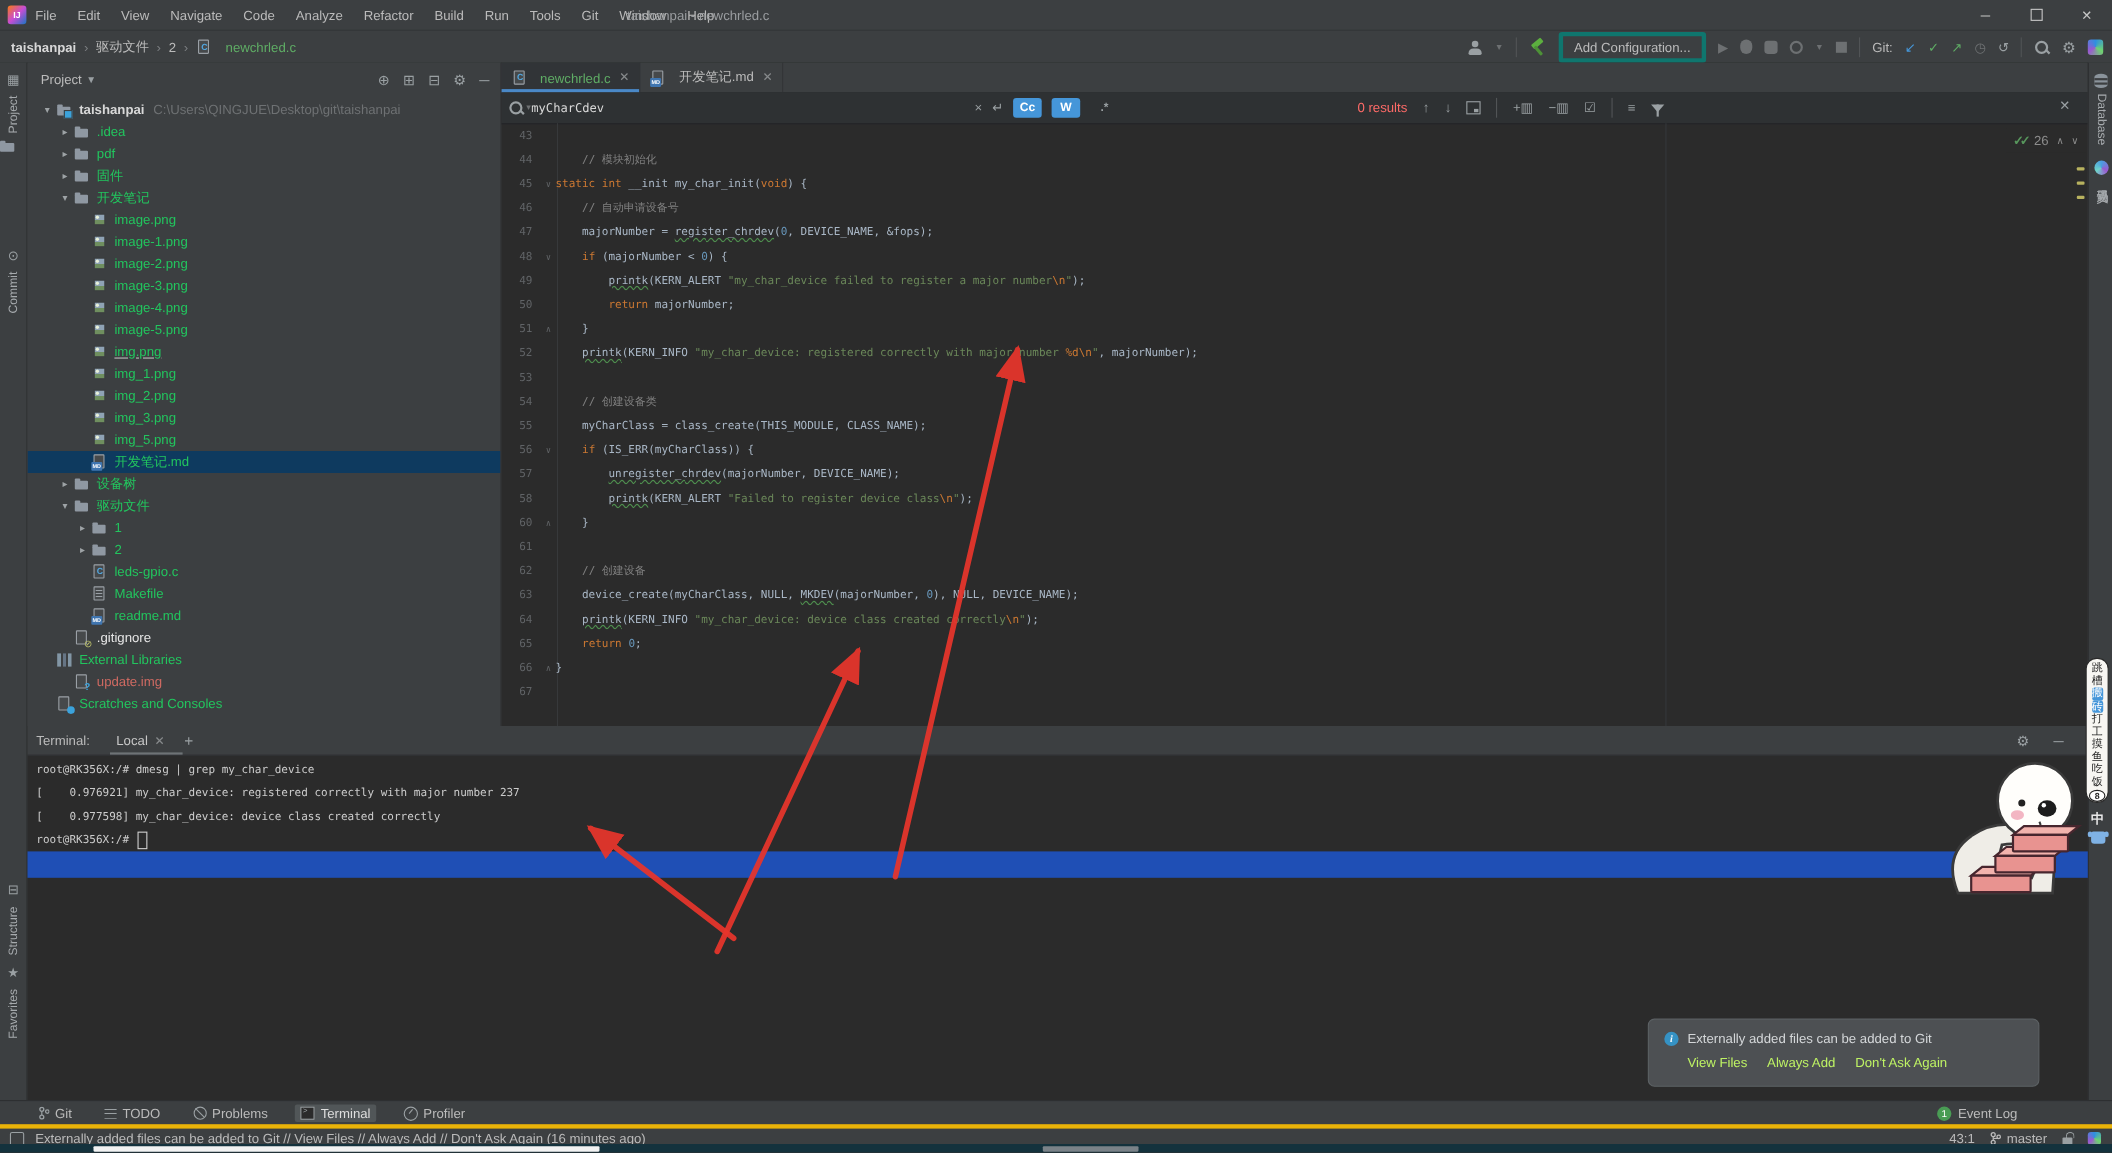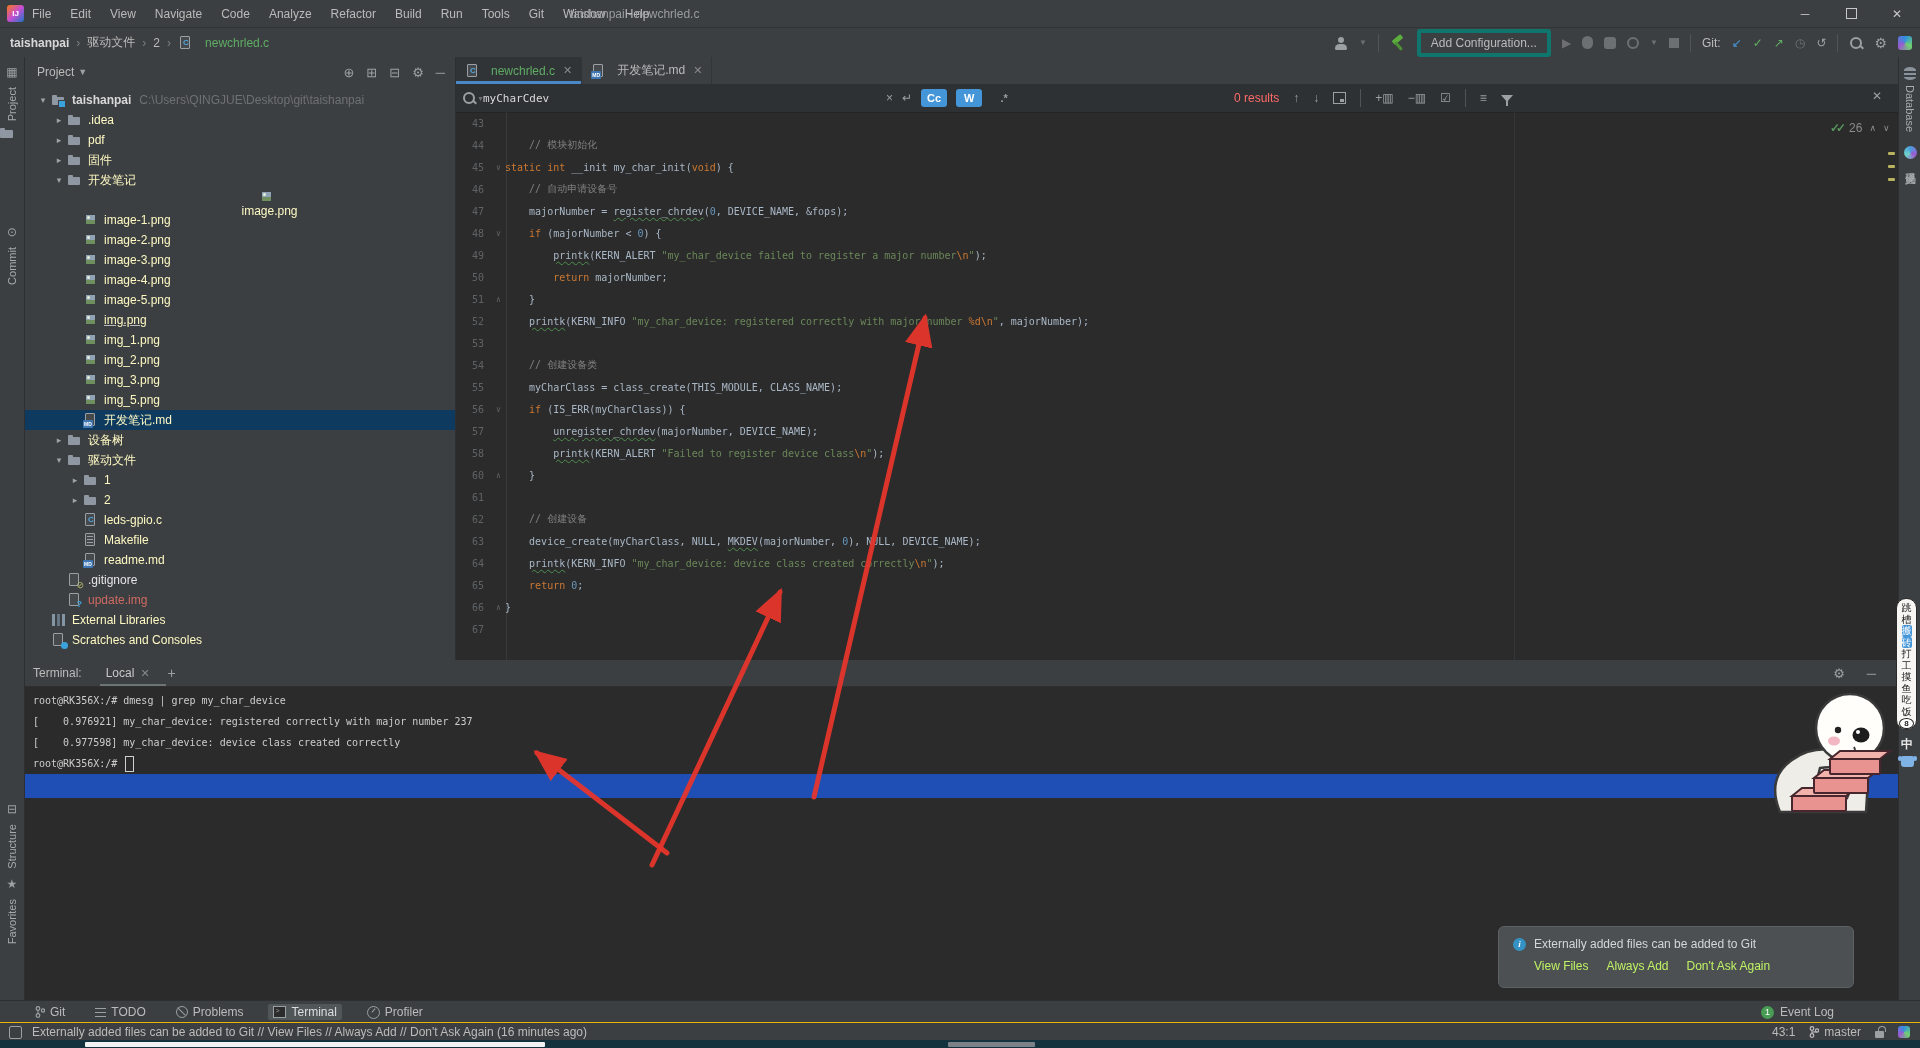--- a/index.html
+++ b/index.html
@@ -52,21 +52,21 @@
   
   .project-panel{position:absolute;left:25px;top:57px;width:430px;height:603px;background:#3c3f41;border-right:1px solid #2d2f31;overflow:hidden}
   .pp-header{position:absolute;left:0;top:0;width:100%;height:30px;display:flex;align-items:center;padding-left:12px;box-sizing:border-box}
   .pp-title{color:#bbbbbb;margin-right:4px}
   .pp-caret{color:#9aa0a3;font-size:9px}
   .pp-icons{position:absolute;right:10px;top:0;height:30px;display:flex;align-items:center;gap:12px;color:#9aa0a3;font-size:13px}
   .tree{position:absolute;left:0;top:33px;width:100%}
   .row{height:20px;display:flex;align-items:center;white-space:nowrap;box-sizing:border-box}
   .row.selected{background:#0e3a5f}
   .arrow{width:16px;color:#9ea3a6;font-size:9px;text-align:center;flex:none}
-  .tlabel{color:#fef9c3;margin-left:1px}
+  .tlabel{color:#22c55e;margin-left:1px}
   .tlabel.ignored{color:#e5e5e5}
   .tlabel.unknown{color:#cf6a62}
   .textra{color:#6e7173;margin-left:8px}
   
   .ti{width:15px;height:14px;margin-right:5px;position:relative;flex:none;display:inline-block}
   .ti-folder::before,.ti-folder-project::before{content:"";position:absolute;left:1px;top:4px;width:12px;height:8px;background:#8f98a2;border-radius:1px}
   .ti-folder::after,.ti-folder-project::after{content:"";position:absolute;left:1px;top:2px;width:5px;height:3px;background:#8f98a2;border-radius:1px 1px 0 0}
   .pdot{position:absolute;right:0;bottom:-1px;width:6px;height:6px;background:#3ba3dc;border:1px solid #3c3f41;z-index:2}
   .ti-md::before,.ti-c::before,.ti-file::before,.ti-ignored::before,.ti-unknown::before,.ti-scratch::before{
     content:"";position:absolute;left:2px;top:0;width:10px;height:13px;background:#46494b;border:1px solid #9aa0a6;border-radius:1px;box-sizing:border-box}
@@ -157,21 +157,21 @@
   .bb-item.active{background:#515658;color:#dedede}
   .bb-right{position:absolute;right:86px;display:flex;align-items:center;gap:6px}
   .badge{width:13px;height:13px;border-radius:50%;background:#499c54;color:#fff;font-size:9px;display:flex;align-items:center;justify-content:center}
   .ic-lines{width:11px;height:9px;background:repeating-linear-gradient(#9aa0a3 0 1px,transparent 1px 4px)}
   .ic-prob{width:10px;height:10px;border:1px solid #9aa0a3;border-radius:50%;position:relative}
   .ic-prob::after{content:"";position:absolute;left:-1px;top:4px;width:11px;height:1px;background:#9aa0a3;transform:rotate(45deg)}
   .ic-term{width:11px;height:10px;background:#2b2b2b;border:1px solid #9aa0a3;position:relative}
   .ic-term::after{content:">";color:#9aa0a3;font-size:7px;position:absolute;left:1px;top:0}
   .ic-gauge{width:11px;height:11px;border:1px solid #9aa0a3;border-radius:50%;position:relative}
   .ic-gauge::after{content:"";position:absolute;left:5px;top:1px;width:1px;height:5px;background:#9aa0a3;transform:rotate(40deg)}
-  .status-bar{position:absolute;left:0;top:1022px;width:1920px;height:18px;background:#3c3f41;border-top:1px solid #eab308;display:flex;align-items:center}
+  .status-bar{position:absolute;left:0;top:1022px;width:1920px;height:18px;background:#3c3f41;border-top:4px solid #eab308;display:flex;align-items:center}
   .sb-icon{width:11px;height:11px;border:1px solid #9aa0a3;border-radius:2px;margin-left:9px}
   .sb-msg{margin-left:10px;color:#bbbbbb}
   .sb-right{position:absolute;right:10px;display:flex;align-items:center;gap:14px}
   .ic-lock{width:9px;height:7px;background:#9aa0a3;border-radius:1px;position:relative;margin-top:4px}
   .ic-lock::before{content:"";position:absolute;left:3px;top:-5px;width:6px;height:5px;border:1.5px solid #9aa0a3;border-bottom:none;border-radius:4px 4px 0 0}
   .taskbar{position:absolute;left:0;top:1040px;width:1920px;height:8px;background:#14323d}
   .tb-white{position:absolute;left:85px;top:2px;width:460px;height:5px;background:#f2f2f2;border-radius:1px}
   .tb-gray{position:absolute;left:948px;top:2px;width:87px;height:5px;background:#7a8288;border-radius:1px}
   
   .sticker-cat{position:absolute;left:1762px;top:686px;width:142px;height:130px;z-index:40}
@@ -304,21 +304,21 @@
         <div class="row" style="padding-left: 26px;">
           <span class="arrow">▸</span>
           <span class="ti ti-folder"></span>
           <span class="tlabel">固件</span>
         </div>
         <div class="row" style="padding-left: 26px;">
           <span class="arrow">▾</span>
           <span class="ti ti-folder"></span>
           <span class="tlabel">开发笔记</span>
         </div>
-        <div class="row" style="padding-left: 58px; flex-direction: column;">
+        <div class="row" style="padding-left: 58px;">
           <span class="ti ti-img"></span>
           <span class="tlabel">image.png</span>
         </div>
         <div class="row" style="padding-left: 58px;">
           <span class="ti ti-img"></span>
           <span class="tlabel">image-1.png</span>
         </div>
         <div class="row" style="padding-left: 58px;">
           <span class="ti ti-img"></span>
           <span class="tlabel">image-2.png</span>
@@ -388,27 +388,27 @@
           <span class="tlabel">Makefile</span>
         </div>
         <div class="row" style="padding-left: 58px;">
           <span class="ti ti-md"></span>
           <span class="tlabel">readme.md</span>
         </div>
         <div class="row" style="padding-left: 42px;">
           <span class="ti ti-ignored"></span>
           <span class="tlabel ignored">.gitignore</span>
         </div>
+        <div class="row" style="padding-left: 26px;">
+          <span class="ti ti-lib"></span>
+          <span class="tlabel">External Libraries</span>
+        </div>
         <div class="row" style="padding-left: 42px;">
           <span class="ti ti-unknown"></span>
           <span class="tlabel unknown">update.img</span>
-        </div>
-        <div class="row" style="padding-left: 26px;">
-          <span class="ti ti-lib"></span>
-          <span class="tlabel">External Libraries</span>
         </div>
         <div class="row" style="padding-left: 26px;">
           <span class="ti ti-scratch"></span>
           <span class="tlabel">Scratches and Consoles</span>
         </div>
       </div>
   </section>
 
   <section class="editor">
     <div class="tabs">

